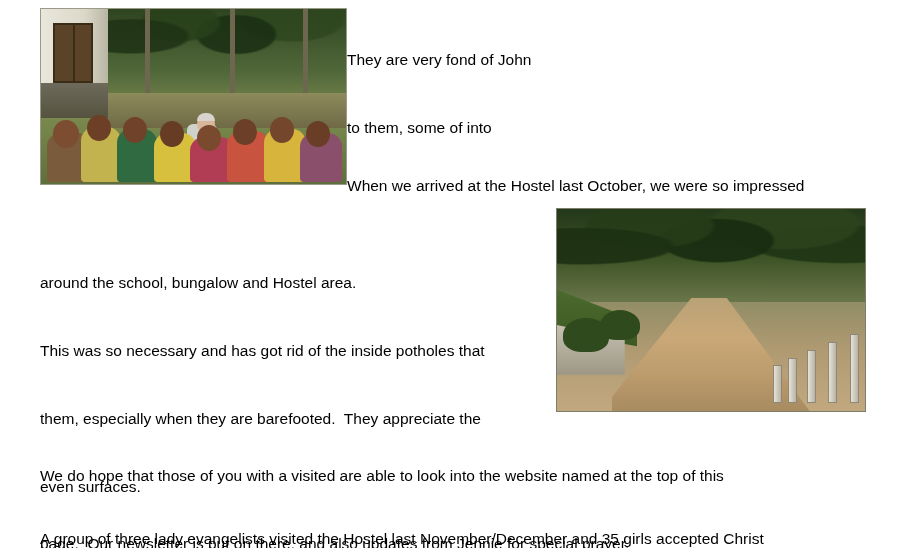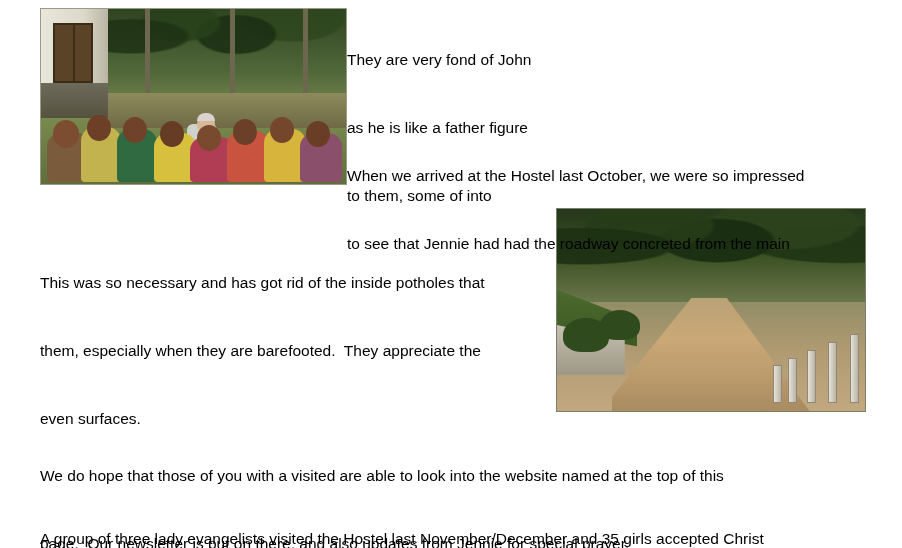--- a/index.html
+++ b/index.html
@@ -183,21 +183,21 @@
     color: #000;
     white-space: pre-wrap;
   }
   .block-a {
     left: 347px;
     top: 4px;
     width: 520px;
   }
   .block-b {
     left: 347px;
-    top: 120px;
+    top: 130px;
     width: 518px;
   }
   .block-c {
     left: 40px;
     top: 182px;
     width: 828px;
   }
   .block-d {
     left: 40px;
     top: 227px;
@@ -267,31 +267,30 @@
     <div class="p2-shrub" style="left:14%; top:50%; width:40px; height:30px;"></div>
     <div class="p2-post" style="right:2%;  height:34%;"></div>
     <div class="p2-post" style="right:9%;  height:30%;"></div>
     <div class="p2-post" style="right:16%; height:26%;"></div>
     <div class="p2-post" style="right:22%; height:22%;"></div>
     <div class="p2-post" style="right:27%; height:19%;"></div>
   </div>
 
   <div class="txt block-a">
     <span class="line">They are very fond of John</span>
-    <span class="line">as he is like a father figure</span>
     <span class="line">to them, some of into</span>
   </div>
 
   <div class="txt block-b">
     <span class="line">When we arrived at the Hostel last October, we were so impressed</span>
-    <span class="line">to see that Jennie had had the roadway concreted from the main</span>
   </div>
 
 
   <div class="txt block-d">
+    <span class="line">around the school, bungalow and Hostel area.</span>
     <span class="line">This was so necessary and has got rid of the inside potholes that</span>
     <span class="line">them, especially when they are barefooted.  They appreciate the</span>
     <span class="line">even surfaces.</span>
     
     
     
     
   </div>
 
   <div class="txt block-e">

